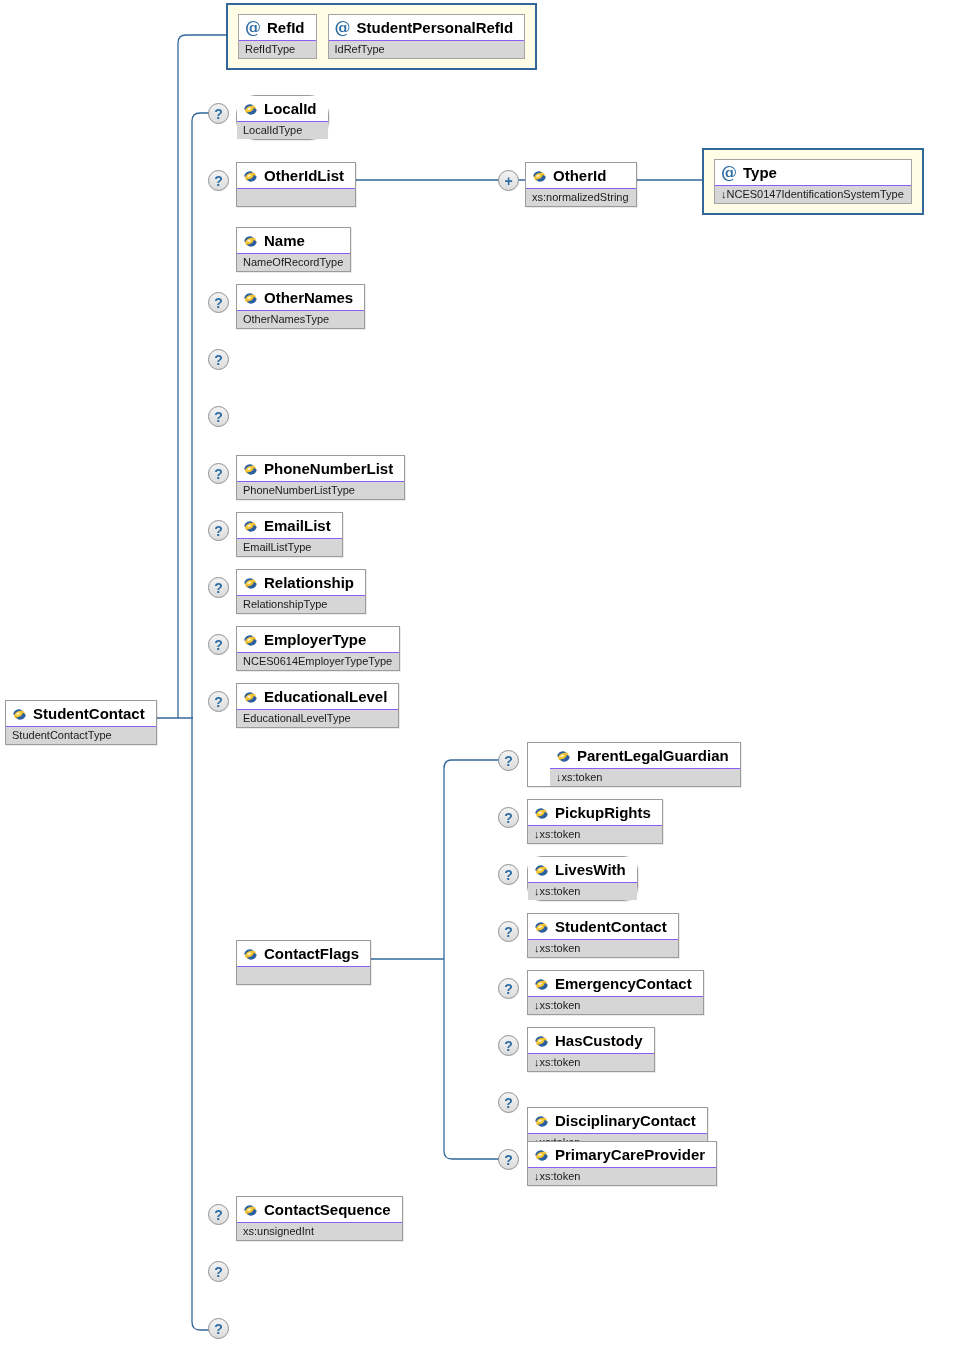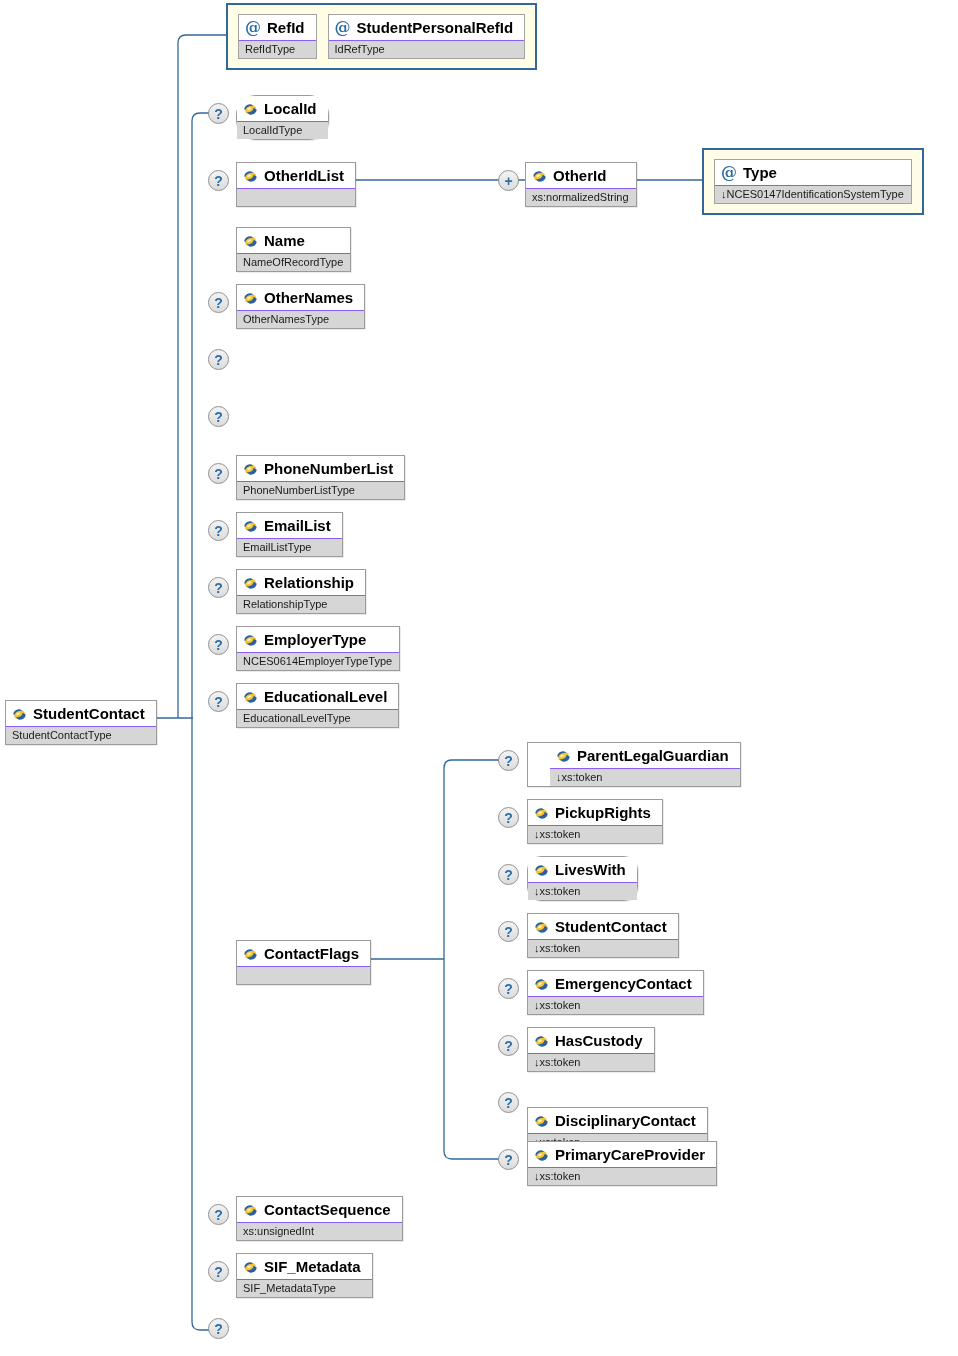--- a/index.html
+++ b/index.html
@@ -278,34 +278,20 @@
             <path d="M13.8,6.8 Q13,11.8 7,11.8 L3.4,9.4 Q9.6,9.8 10.8,4.8 Z" fill="#2b5fa0"></path>
             <ellipse cx="6.2" cy="5.8" rx="2" ry="1.1" fill="#fdf0c0" transform="rotate(-22 6.2 5.8)"></ellipse>
           </svg>
         </span>
         <span>ContactFlags</span>
       </div>
     <div class="ntype"></div>
   </div>
   <div class="occ" style="left:208px;top:1204px;">?</div>
 
-  <div class="node" style="left:236px;top:1253px;">
-    <div class="nrow">
-        <span class="eicon">
-          <svg width="15" height="13" viewBox="0 0 15 13">
-            <path d="M1.2,6.2 Q2,1.2 8,1.2 L11.6,3.6 Q5.4,3.2 4.2,8.2 Z" fill="#2b5fa0"></path>
-            <ellipse cx="7.5" cy="6.7" rx="5.6" ry="3.6" fill="#f4c430" transform="rotate(-22 7.5 6.7)"></ellipse>
-            <path d="M13.8,6.8 Q13,11.8 7,11.8 L3.4,9.4 Q9.6,9.8 10.8,4.8 Z" fill="#2b5fa0"></path>
-            <ellipse cx="6.2" cy="5.8" rx="2" ry="1.1" fill="#fdf0c0" transform="rotate(-22 6.2 5.8)"></ellipse>
-          </svg>
-        </span>
-        <span>SIF_Metadata</span>
-      </div>
-    <div class="ntype">SIF_MetadataType</div>
-  </div>
   <div class="occ" style="left:208px;top:1261px;">?</div>
 
   <div class="occ" style="left:208px;top:1318px;">?</div>
 
   <div class="occ" style="left:498px;top:170px;">+</div>
   <div class="node" style="left:525px;top:162px;">
     <div class="nrow">
         <span class="eicon">
           <svg width="15" height="13" viewBox="0 0 15 13">
             <path d="M1.2,6.2 Q2,1.2 8,1.2 L11.6,3.6 Q5.4,3.2 4.2,8.2 Z" fill="#2b5fa0"></path>

